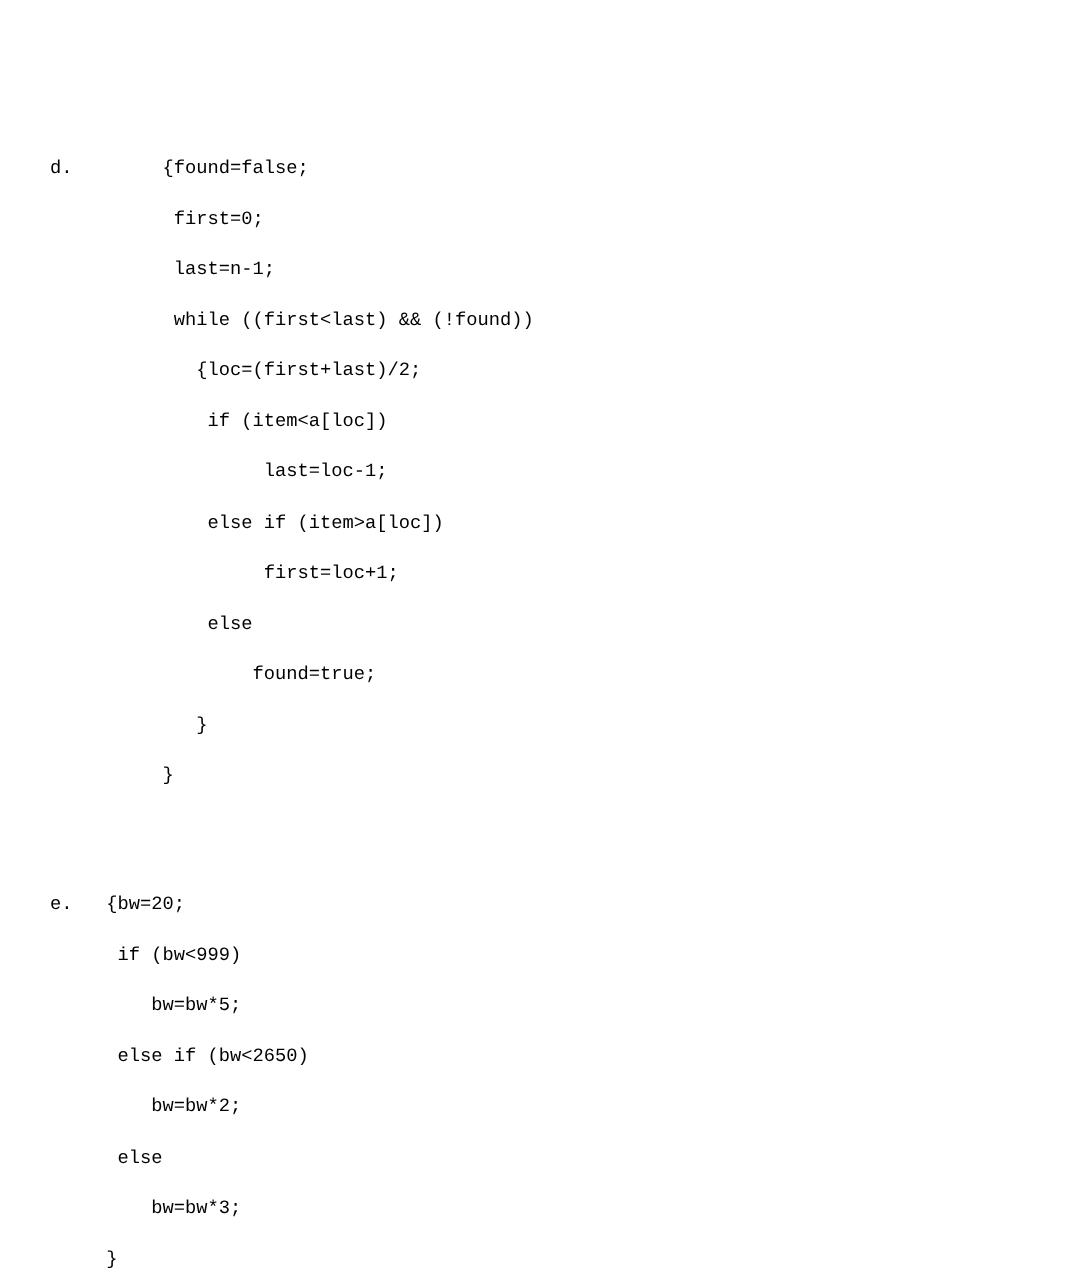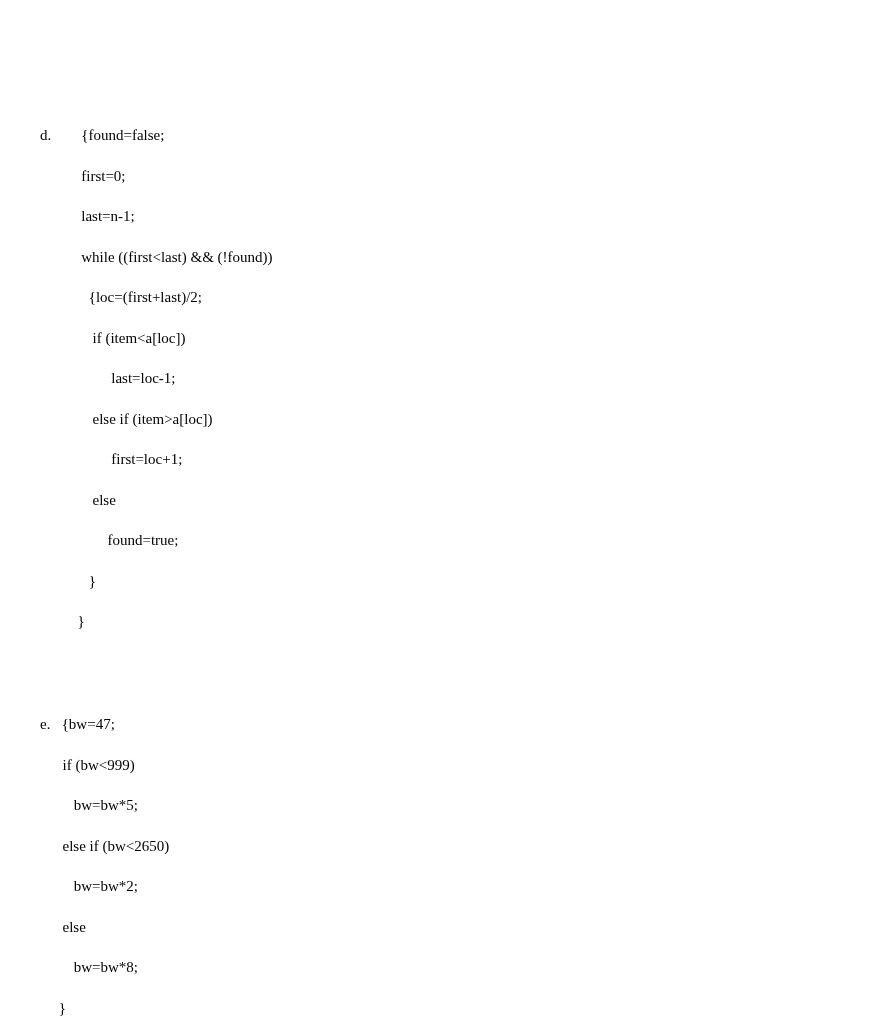--- a/index.html
+++ b/index.html
@@ -7,21 +7,20 @@
       font-size: 15px;
       white-space: pre;
       background: #ffffff;
       color: #000000;
       margin: 0;
       padding: 24px 40px;
       line-height: 1.35;
     }
     .block {
       margin-bottom: 22px;
-      font-family: Liberation Serif, serif;
     }
   </style>
 </head>
 <body>
 
 
 
 <div class="block">
 <span>d.        {found=false;</span>
 
@@ -44,33 +43,33 @@
 <span>              else</span>
 
 <span>                  found=true;</span>
 
 <span>             }</span>
 
 <span>          }</span>
 
 </div>
 <div class="block">
-<span>e.   {bw=47;</span>
+<span>e.   {bw=20;</span>
 
 <span>      if (bw&lt;999)</span>
 
 <span>         bw=bw*5;</span>
 
 <span>      else if (bw&lt;2650)</span>
 
 <span>         bw=bw*2;</span>
 
 <span>      else</span>
 
-<span>         bw=bw*8;</span>
+<span>         bw=bw*3;</span>
 
 <span>     }</span>
 
 </div>
 
 
 
 
 
 

